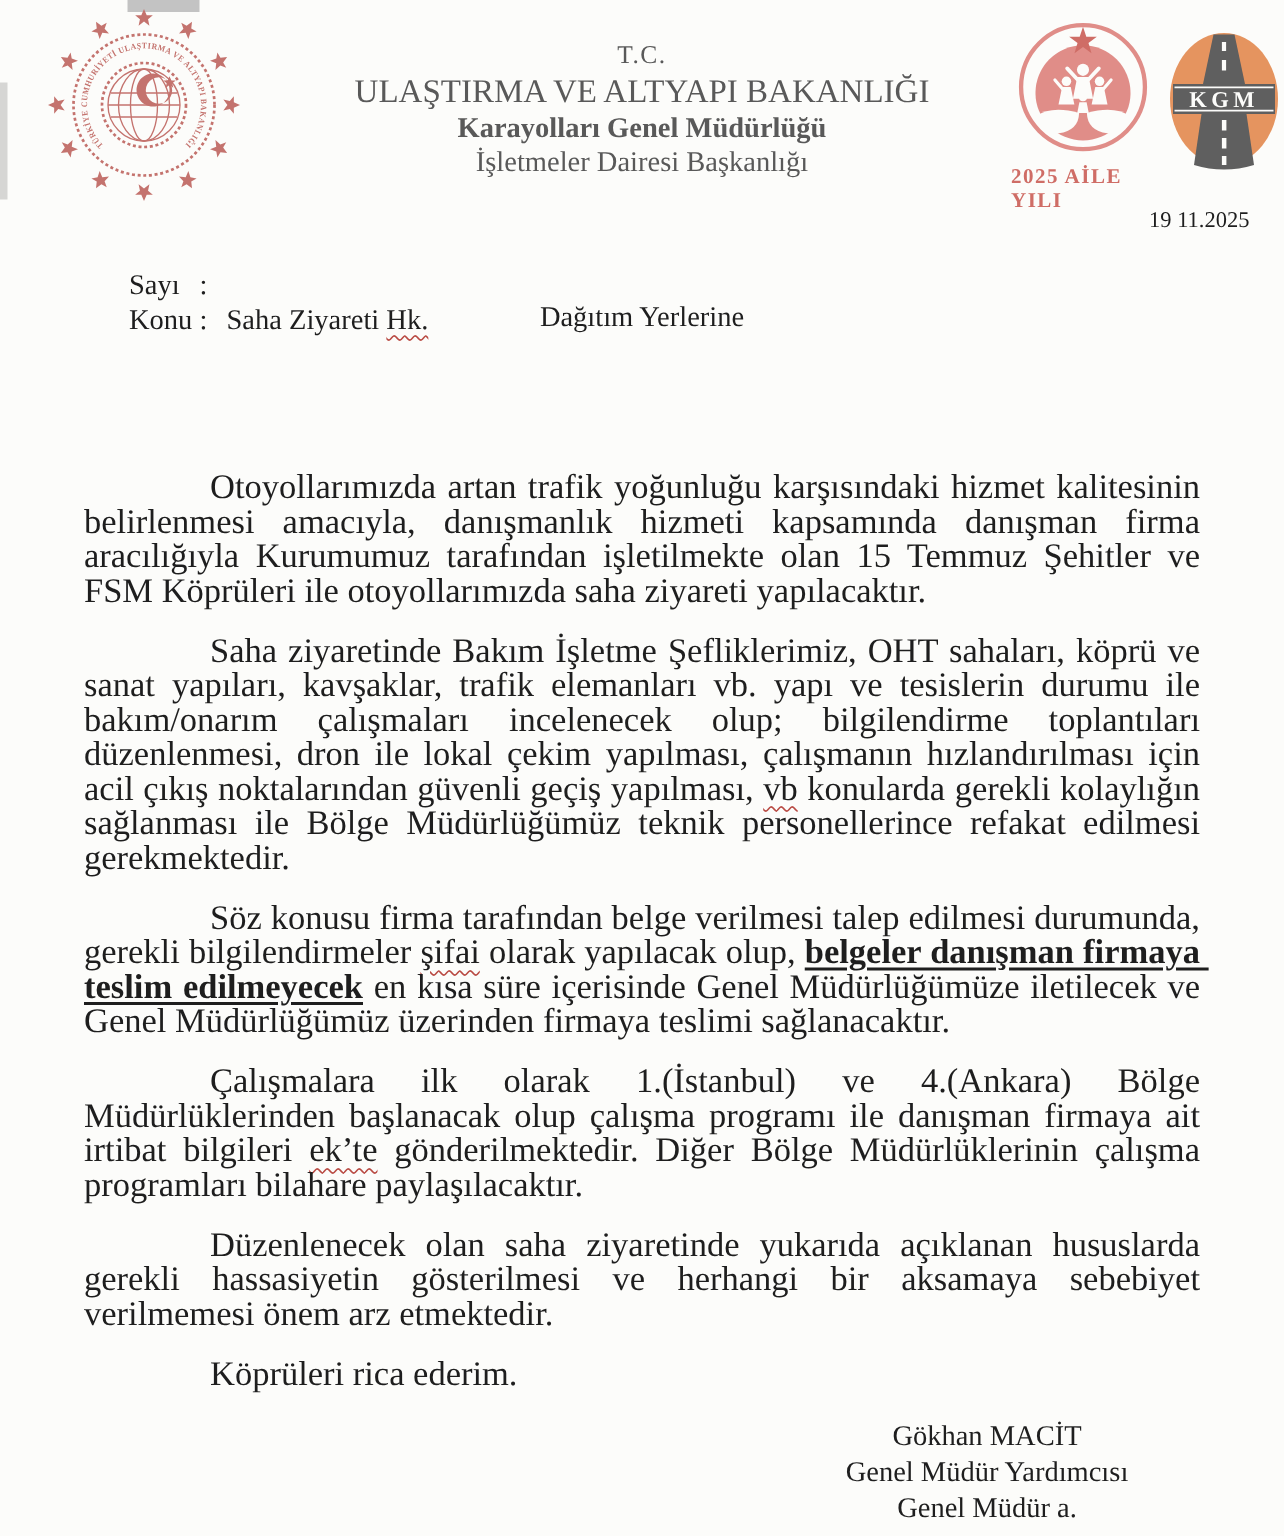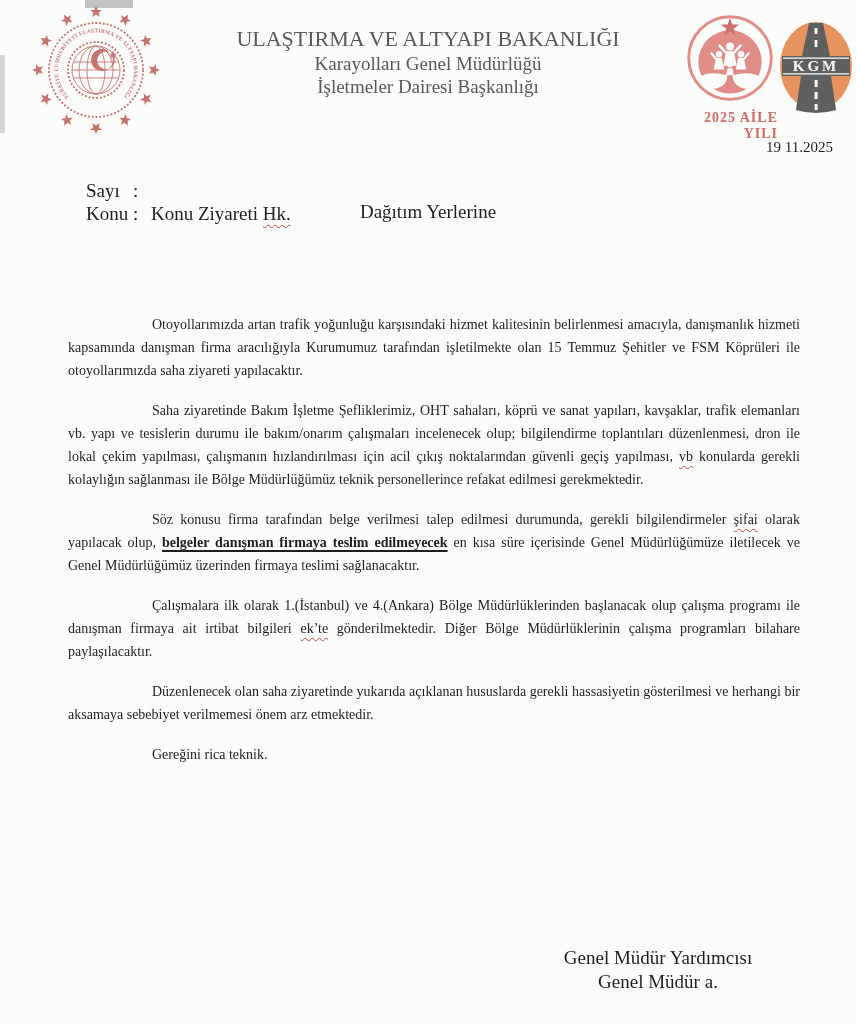--- a/index.html
+++ b/index.html
@@ -6,40 +6,40 @@
   body{background:#e9e9e9;font-family:"Liberation Serif","DejaVu Serif",serif;}
   .page{position:relative;width:856px;height:1024px;margin:0 auto;background:#fcfcfa;overflow:hidden;color:var(--text,#1e1e1e);}
   
   .artifact-top{position:absolute;left:85px;top:0;width:48px;height:8px;background:#c3c3c3;}
   .artifact-left{position:absolute;left:0;top:55px;width:5px;height:78px;background:#d6d6d4;}
 
   
   .letterhead{position:absolute;left:0;right:0;top:26px;text-align:center;color:var(--header_gray,#595959);}
   .lh-tc{font-size:17px;line-height:22px;letter-spacing:1px;}
   .lh-ministry{font-size:22px;line-height:26px;}
-  .lh-dir{font-size:19px;line-height:23px;}
+  .lh-dir{font-size:19px;line-height:23px;font-weight:bold;}
   .lh-dept{font-size:19px;line-height:23px;}
 
   .seal{position:absolute;left:26px;top:4px;}
-  .aile-logo{position:absolute;left:674px;top:12px;width:104px;text-align:right;}
+  .aile-logo{position:absolute;left:674px;top:12px;width:104px;text-align:left;}
   .aile-caption{margin-top:-2px;font-size:14px;font-weight:bold;letter-spacing:1px;color:var(--aile_red,#cf6d66);}
   .kgm-logo{position:absolute;left:778px;top:20px;}
 
   
   .meta{position:absolute;left:86px;top:139px;font-size:19px;line-height:23px;margin-top:40px;}
   .meta-row{white-space:nowrap;}
   .meta-label{display:inline-block;width:47px;}
   .meta-colon{display:inline-block;width:18px;}
   .date{position:absolute;right:23px;top:139px;font-size:15px;}
 
   .recipient{position:absolute;left:0;right:0;top:201px;text-align:center;font-size:19px;}
 
   
   .letter-body{position:absolute;left:56px;top:313px;width:744px;}
-  .para{margin:0 0 17px 12px;font-size:14px;line-height:23px;text-align:justify;text-indent:84px;}
+  .para{margin:0 0 17px 0;font-size:23px;line-height:23px;text-align:justify;text-indent:84px;}
   .para span{white-space:pre-wrap;}
   .normal{}
   .misspell{text-decoration:underline;text-decoration-style:wavy;text-decoration-color:var(--misspell_red,#b94a43);text-decoration-thickness:1px;text-underline-offset:4px;}
   .bold-underline{font-weight:bold;text-decoration:underline;text-decoration-thickness:2px;text-underline-offset:3px;}
 
   
   .signature{position:absolute;left:546px;top:946px;width:224px;text-align:center;font-size:19px;line-height:24px;}
 </style>
 </head>
 <body>
@@ -85,20 +85,21 @@
       </g>
 
       <g stroke="none">
         <path d="M76,45 a11,11 0 1,0 0.02,0 Z M80,47.5 a8.8,8.8 0 1,1 -0.02,0 Z" fill-rule="evenodd"></path>
         <use href="#star" transform="translate(87,51) scale(0.7)"></use>
       </g>
     </g>
   </svg>
 
   <div class="letterhead">
+    <div class="lh-tc">T.C.</div>
     <div class="lh-ministry">ULAŞTIRMA VE ALTYAPI BAKANLIĞI</div>
     <div class="lh-dir">Karayolları Genel Müdürlüğü</div>
     <div class="lh-dept">İşletmeler Dairesi Başkanlığı</div>
   </div>
 
   <div class="aile-logo">
     <svg width="96" height="96" viewBox="0 0 100 100">
       <circle cx="50" cy="48" r="43" fill="none" style="stroke:var(--aile_fill,#e08d88);" stroke-width="3"></circle>
       <circle cx="50" cy="52" r="33" style="fill:var(--aile_fill,#e08d88);"></circle>
       <path d="M50,6 L52.3,13 L59.6,13 L53.8,17.4 L55.9,24.4 L50,20.1 L44.1,24.4 L46.2,17.4 L40.4,13 L47.7,13 Z" style="fill:var(--aile_red,#cf6d66);"></path>
@@ -143,34 +144,35 @@
     <line x1="5" y1="38.2" x2="71" y2="38.2" stroke="#fcfcfa" stroke-width="1.2"></line>
     <line x1="5" y1="53.8" x2="71" y2="53.8" stroke="#fcfcfa" stroke-width="1.2"></line>
     <text x="38" y="51" text-anchor="middle" font-size="15" font-weight="bold" letter-spacing="3" font-family="Liberation Serif, serif" fill="#fcfcfa">KGM</text>
   </svg>
 
   <div class="meta">
     <div class="meta-row">
       <span class="meta-label">Sayı</span><span class="meta-colon">:</span><span></span>
     </div>
     <div class="meta-row">
-      <span class="meta-label">Konu</span><span class="meta-colon">:</span><span>Konu Ziyareti</span>&nbsp;<span class="misspell">Hk.</span>
+      <span class="meta-label">Konu</span><span class="meta-colon">:</span><span>Saha Ziyareti</span>&nbsp;<span class="misspell">Hk.</span>
     </div>
   </div>
   <div class="date">19 11.2025</div>
 
   <div class="recipient">Dağıtım Yerlerine</div>
 
   <div class="letter-body">
       <p class="para"><span class="normal">Otoyollarımızda artan trafik yoğunluğu karşısındaki hizmet kalitesinin belirlenmesi amacıyla, danışmanlık hizmeti kapsamında danışman firma aracılığıyla Kurumumuz tarafından işletilmekte olan 15 Temmuz Şehitler ve FSM Köprüleri ile otoyollarımızda saha ziyareti yapılacaktır.</span></p>
       <p class="para"><span class="normal">Saha ziyaretinde Bakım İşletme Şefliklerimiz, OHT sahaları, köprü ve sanat yapıları, kavşaklar, trafik elemanları vb. yapı ve tesislerin durumu ile bakım/onarım çalışmaları incelenecek olup; bilgilendirme toplantıları düzenlenmesi, dron ile lokal çekim yapılması, çalışmanın hızlandırılması için acil çıkış noktalarından güvenli geçiş yapılması, </span><span class="misspell">vb</span><span class="normal"> konularda gerekli kolaylığın sağlanması ile Bölge Müdürlüğümüz teknik personellerince refakat edilmesi gerekmektedir.</span></p>
       <p class="para"><span class="normal">Söz konusu firma tarafından belge verilmesi talep edilmesi durumunda, gerekli bilgilendirmeler </span><span class="misspell">şifai</span><span class="normal"> olarak yapılacak olup, </span><span class="bold-underline">belgeler danışman firmaya teslim edilmeyecek</span><span class="normal"> en kısa süre içerisinde Genel Müdürlüğümüze iletilecek ve Genel Müdürlüğümüz üzerinden firmaya teslimi sağlanacaktır.</span></p>
       <p class="para"><span class="normal">Çalışmalara ilk olarak 1.(İstanbul) ve 4.(Ankara) Bölge Müdürlüklerinden başlanacak olup çalışma programı ile danışman firmaya ait irtibat bilgileri </span><span class="misspell">ek’te</span><span class="normal"> gönderilmektedir. Diğer Bölge Müdürlüklerinin çalışma programları bilahare paylaşılacaktır.</span></p>
       <p class="para"><span class="normal">Düzenlenecek olan saha ziyaretinde yukarıda açıklanan hususlarda gerekli hassasiyetin gösterilmesi ve herhangi bir aksamaya sebebiyet verilmemesi önem arz etmektedir.</span></p>
-      <p class="para"><span class="normal">Gereğini rica teknik.</span></p>
+      <p class="para"><span class="normal">Köprüleri rica ederim.</span></p>
     </div>
 
   <div class="signature">
+    <div>Gökhan MACİT</div>
     <div>Genel Müdür Yardımcısı</div>
     <div>Genel Müdür a.</div>
   </div>
 
 </div>
 
 </body></html>

